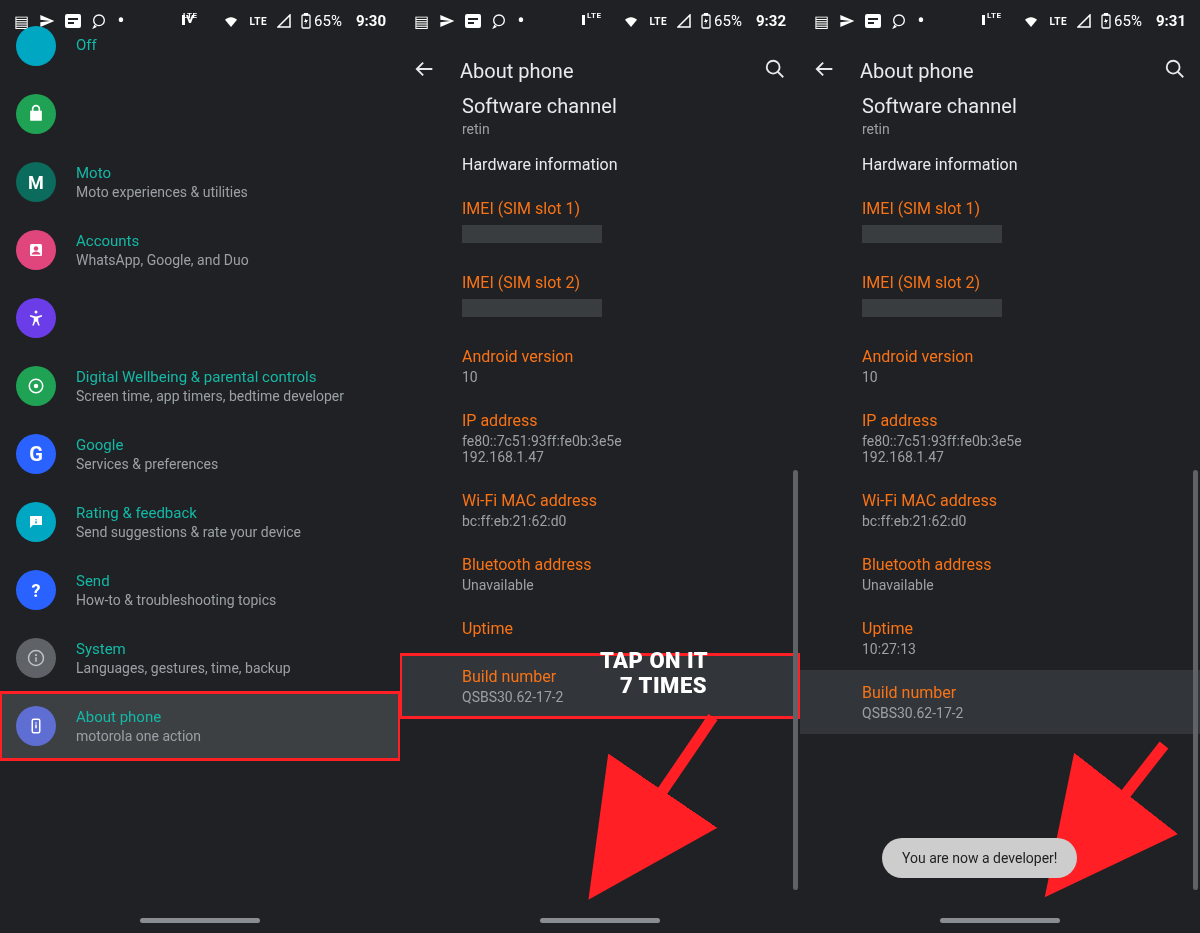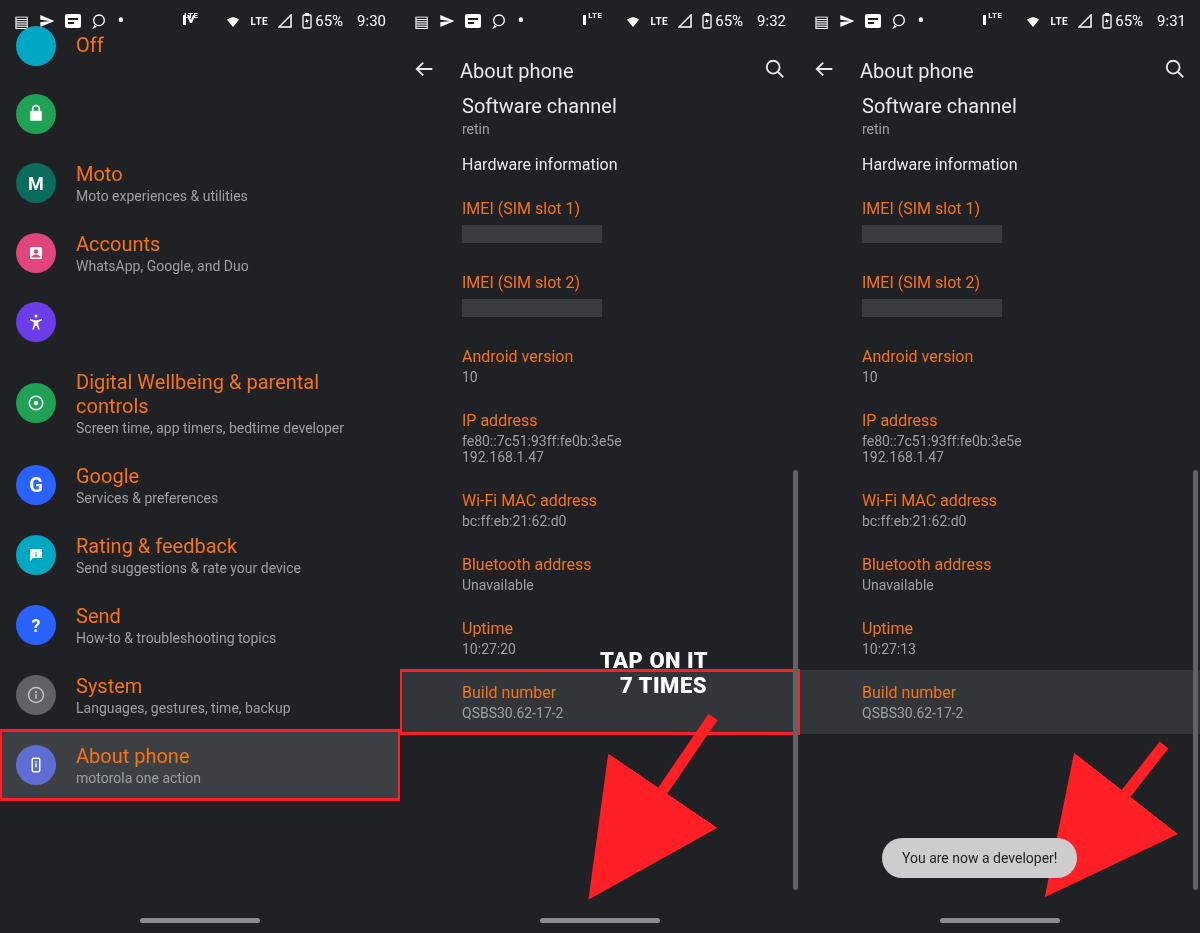--- a/index.html
+++ b/index.html
@@ -2,34 +2,34 @@
 <html><head>
 <meta charset="utf-8">
 <style>
 *{margin:0;padding:0;box-sizing:border-box;font-family:Roboto,Arial,sans-serif}
 body{background:#000;width:1200px;height:933px;display:flex;overflow:hidden}
 .screen{width:400px;height:933px;background:#202124;color:#e8eaed;position:relative;overflow:hidden}
 .statusbar{display:flex;justify-content:space-between;align-items:center;height:42px;padding:0 14px;font-size:15px;color:#fff}
 .sb-left,.sb-right{display:flex;align-items:center;gap:10px}
 .sb-icon{display:inline-flex;align-items:center;justify-content:center;font-size:16px}
 .sb-dot{font-size:22px;line-height:1}
-.sb-time{font-weight:400;margin-left:4px}
+.sb-time{font-weight:700;margin-left:4px}
 .batt{display:flex;align-items:center;gap:3px}
 .lte-txt{font-size:10px;font-weight:700;letter-spacing:.5px}
 .appbar{display:flex;align-items:center;height:58px;padding:0 14px;gap:24px}
 .appbar .back{font-size:22px;color:#e8eaed;cursor:pointer}
 .appbar .title{font-size:20px;color:#e8eaed;flex:1}
 .appbar .search{font-size:21px;color:#e8eaed;cursor:pointer}
 .content{position:relative}
 .settings-list{padding-top:0}
 .settings-item{display:flex;align-items:center;padding:14px 16px;gap:20px}
 .settings-item.highlight{background:#3c4043;outline:3px solid #ff1f25;outline-offset:-2px}
 .set-icon{width:40px;height:40px;border-radius:50%;display:flex;align-items:center;justify-content:center;flex-shrink:0}
 .set-icon.grey{background:#5f6368}
-.set-title{font-size:20px;color:#f97316;margin-bottom:2px}
+.set-title{font-size:15px;color:#14b8a6;margin-bottom:2px}
 .set-sub{font-size:14px;color:#9aa0a6}
 .info-row{padding:13px 20px 13px 62px}
 .info-row.hl{background:#32363a;outline:3px solid #ff1f25;outline-offset:-2px}
 .info-label{font-size:16px;color:#f97316;margin-bottom:3px}
 .info-value{font-size:14px;color:#9aa0a6}
 .info-head{padding:18px 20px 12px 62px;font-size:16px;color:#e8eaed}
 .redact{display:inline-block;width:140px;height:18px;background:#3a3d40;margin-top:4px}
 .divider-offset{margin-top:-30px}
 .navbar-pill{position:absolute;bottom:10px;left:50%;transform:translateX(-50%);width:120px;height:5px;background:#8a8d91;border-radius:3px}
 .annot-text{position:absolute;color:#fff;font-family:Arial Black,Arial,sans-serif;font-weight:900;font-size:22px;line-height:1.15;text-align:left;letter-spacing:.5px}
@@ -308,21 +308,20 @@
     <div class="info-row">
       <div class="info-label">Wi-Fi MAC address</div>
       <div class="info-value">bc:ff:eb:21:62:d0</div>
     </div>
     <div class="info-row">
       <div class="info-label">Bluetooth address</div>
       <div class="info-value">Unavailable</div>
     </div>
     <div class="info-row">
       <div class="info-label">Uptime</div>
-      <div class="info-value">10:27:20</div>
     </div>
     <div class="info-row hl">
       <div class="info-label">Build number</div>
       <div class="info-value">QSBS30.62-17-2</div>
     </div>
   </div>
 
   <div class="annot-text" style="top:648px;left:200px">
     <div>TAP ON IT</div>
     <div style="margin-left:20px">7 TIMES</div>

